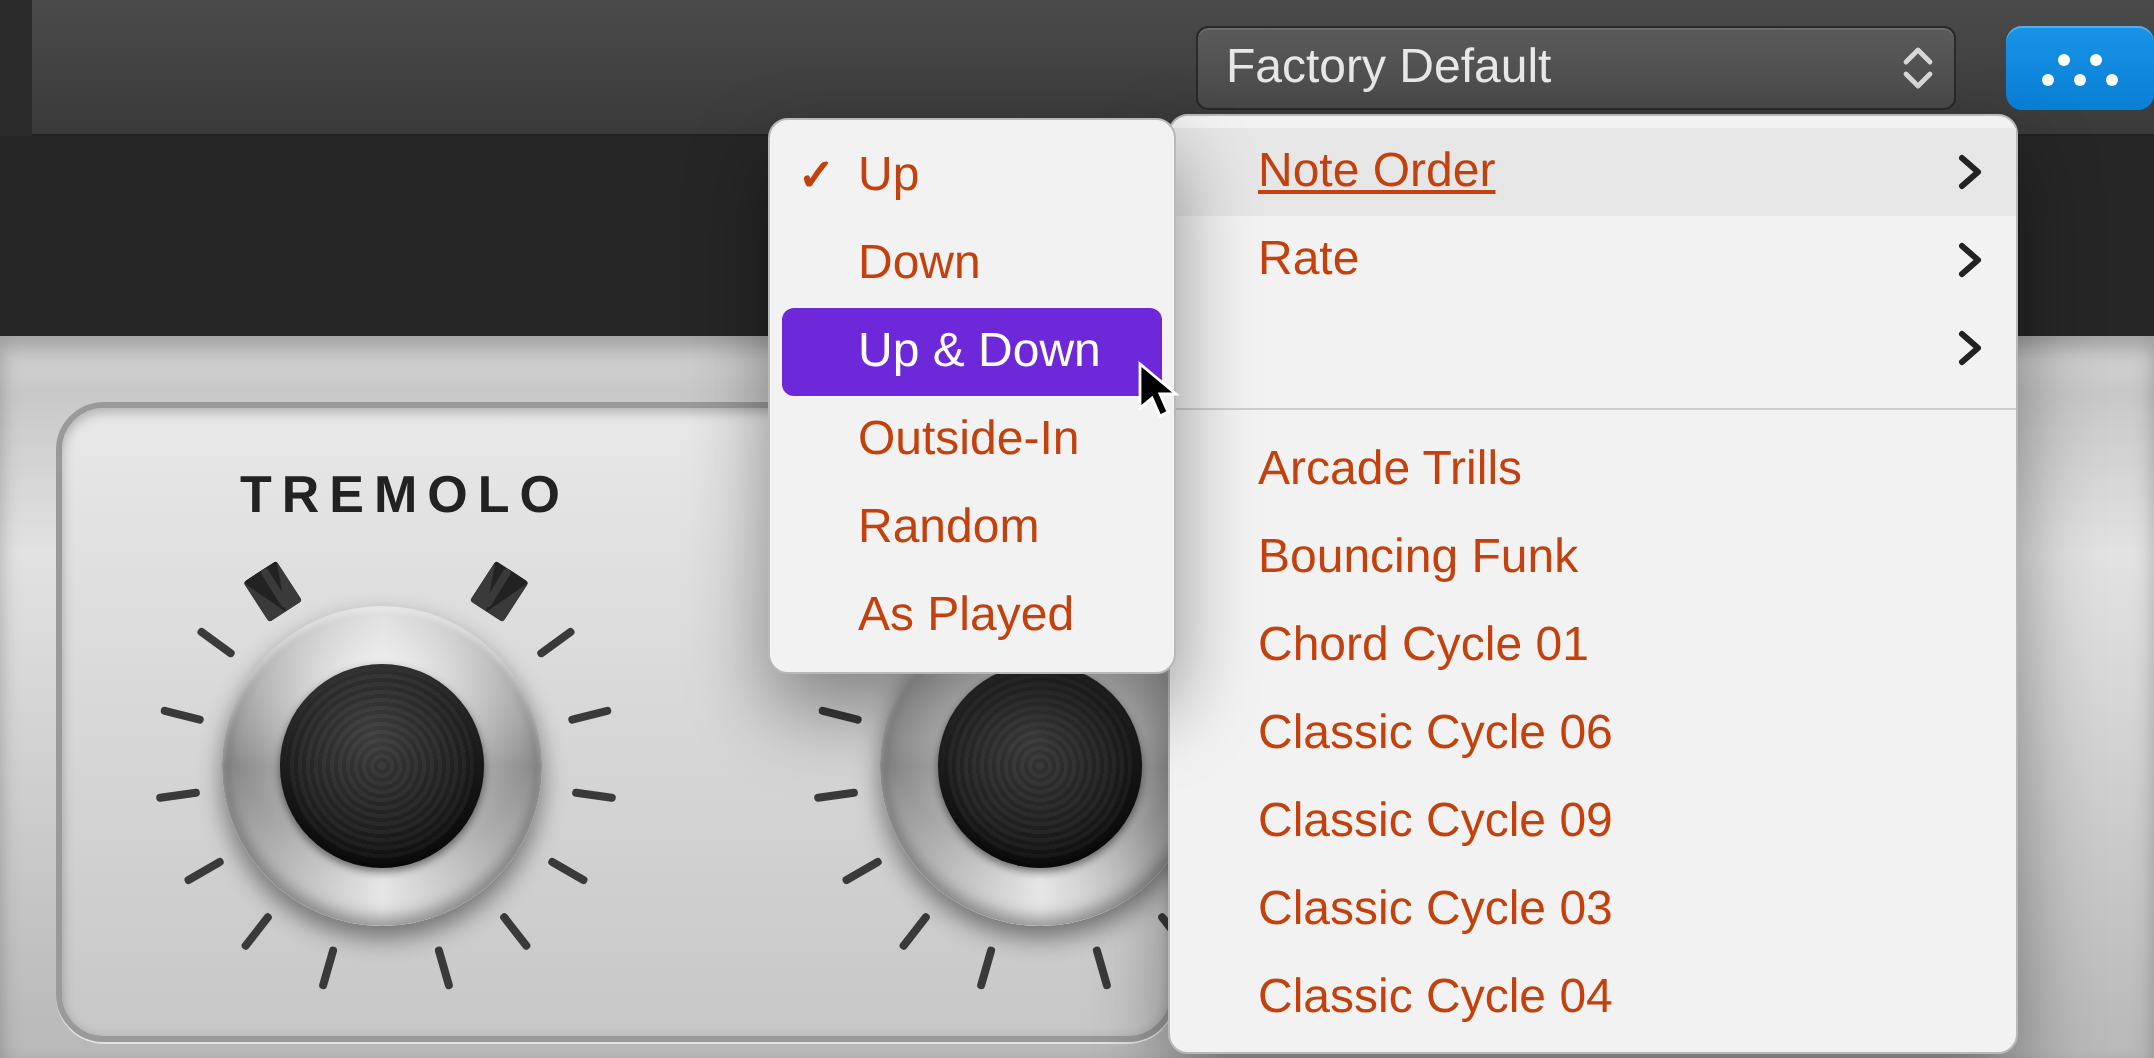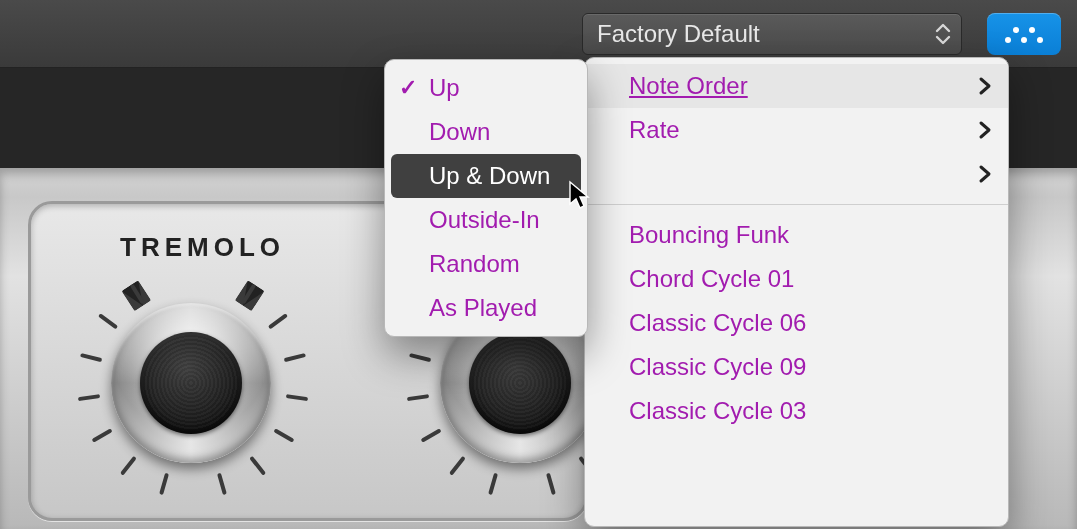--- a/index.html
+++ b/index.html
@@ -6,21 +6,21 @@
     body {
       width: 1077px;
       height: 529px;
       font-family: -apple-system, BlinkMacSystemFont, "Helvetica Neue", Arial, sans-serif;
       background: #2a2a2a;
       overflow: hidden;
       position: relative;
     }
     .toolbar {
       position: absolute;
-      top: 0; left: 0; right: 0;
+      top: 0; left: 16px; right: 0;
       height: 68px;
       background: linear-gradient(to bottom, #4a4a4a, #3a3a3a);
       border-bottom: 1px solid #222;
     }
     .preset-select {
       position: absolute;
       top: 13px; left: 582px;
       width: 380px; height: 42px;
       background: linear-gradient(to bottom, #5a5a5a, #4a4a4a);
       border: 1px solid #2a2a2a;
@@ -142,28 +142,28 @@
       box-shadow: 0 18px 40px rgba(0,0,0,0.4);
       padding: 6px 0;
     }
     .menu-primary { top: 57px; left: 584px; width: 425px; height: 470px; }
     .menu-sub { top: 59px; left: 384px; width: 204px; }
     .mi {
       display: flex; align-items: center;
       height: 44px;
       padding: 0 20px 0 44px;
       font-size: 24px;
-      color: #a21caf;
+      color: #c2410c;
       position: relative;
     }
     .mi.has-sub .chev {
       position: absolute; right: 16px;
     }
     .mi.hover {
-      background: #404040;
+      background: #6d28d9;
       color: #fff;
       border-radius: 6px;
       margin: 0 6px;
       padding-left: 38px;
     }
     .mi.selected::before {
       content: "✓";
       position: absolute;
       left: 14px;
       font-size: 22px;
@@ -279,33 +279,39 @@
     </div>
     <div class="mi has-sub">
       <span class="chev">
         <svg width="14" height="20" viewBox="0 0 14 20">
           <path d="M3 3 L11 10 L3 17" fill="none" stroke="#222" stroke-width="3" stroke-linecap="round" stroke-linejoin="round"></path>
         </svg>
       </span>
     </div>
     <div class="divider"></div>
     <div class="mi">
+      <span>Arcade Trills</span>
+    </div>
+    <div class="mi">
       <span>Bouncing Funk</span>
     </div>
     <div class="mi">
       <span>Chord Cycle 01</span>
     </div>
     <div class="mi">
       <span>Classic Cycle 06</span>
     </div>
     <div class="mi">
       <span>Classic Cycle 09</span>
     </div>
     <div class="mi">
       <span>Classic Cycle 03</span>
+    </div>
+    <div class="mi">
+      <span>Classic Cycle 04</span>
     </div>
   </div>
 <div class="menu menu-sub" id="sub-menu">
     <div class="mi selected">
       <span>Up</span>
     </div>
     <div class="mi">
       <span>Down</span>
     </div>
     <div class="mi hover">

